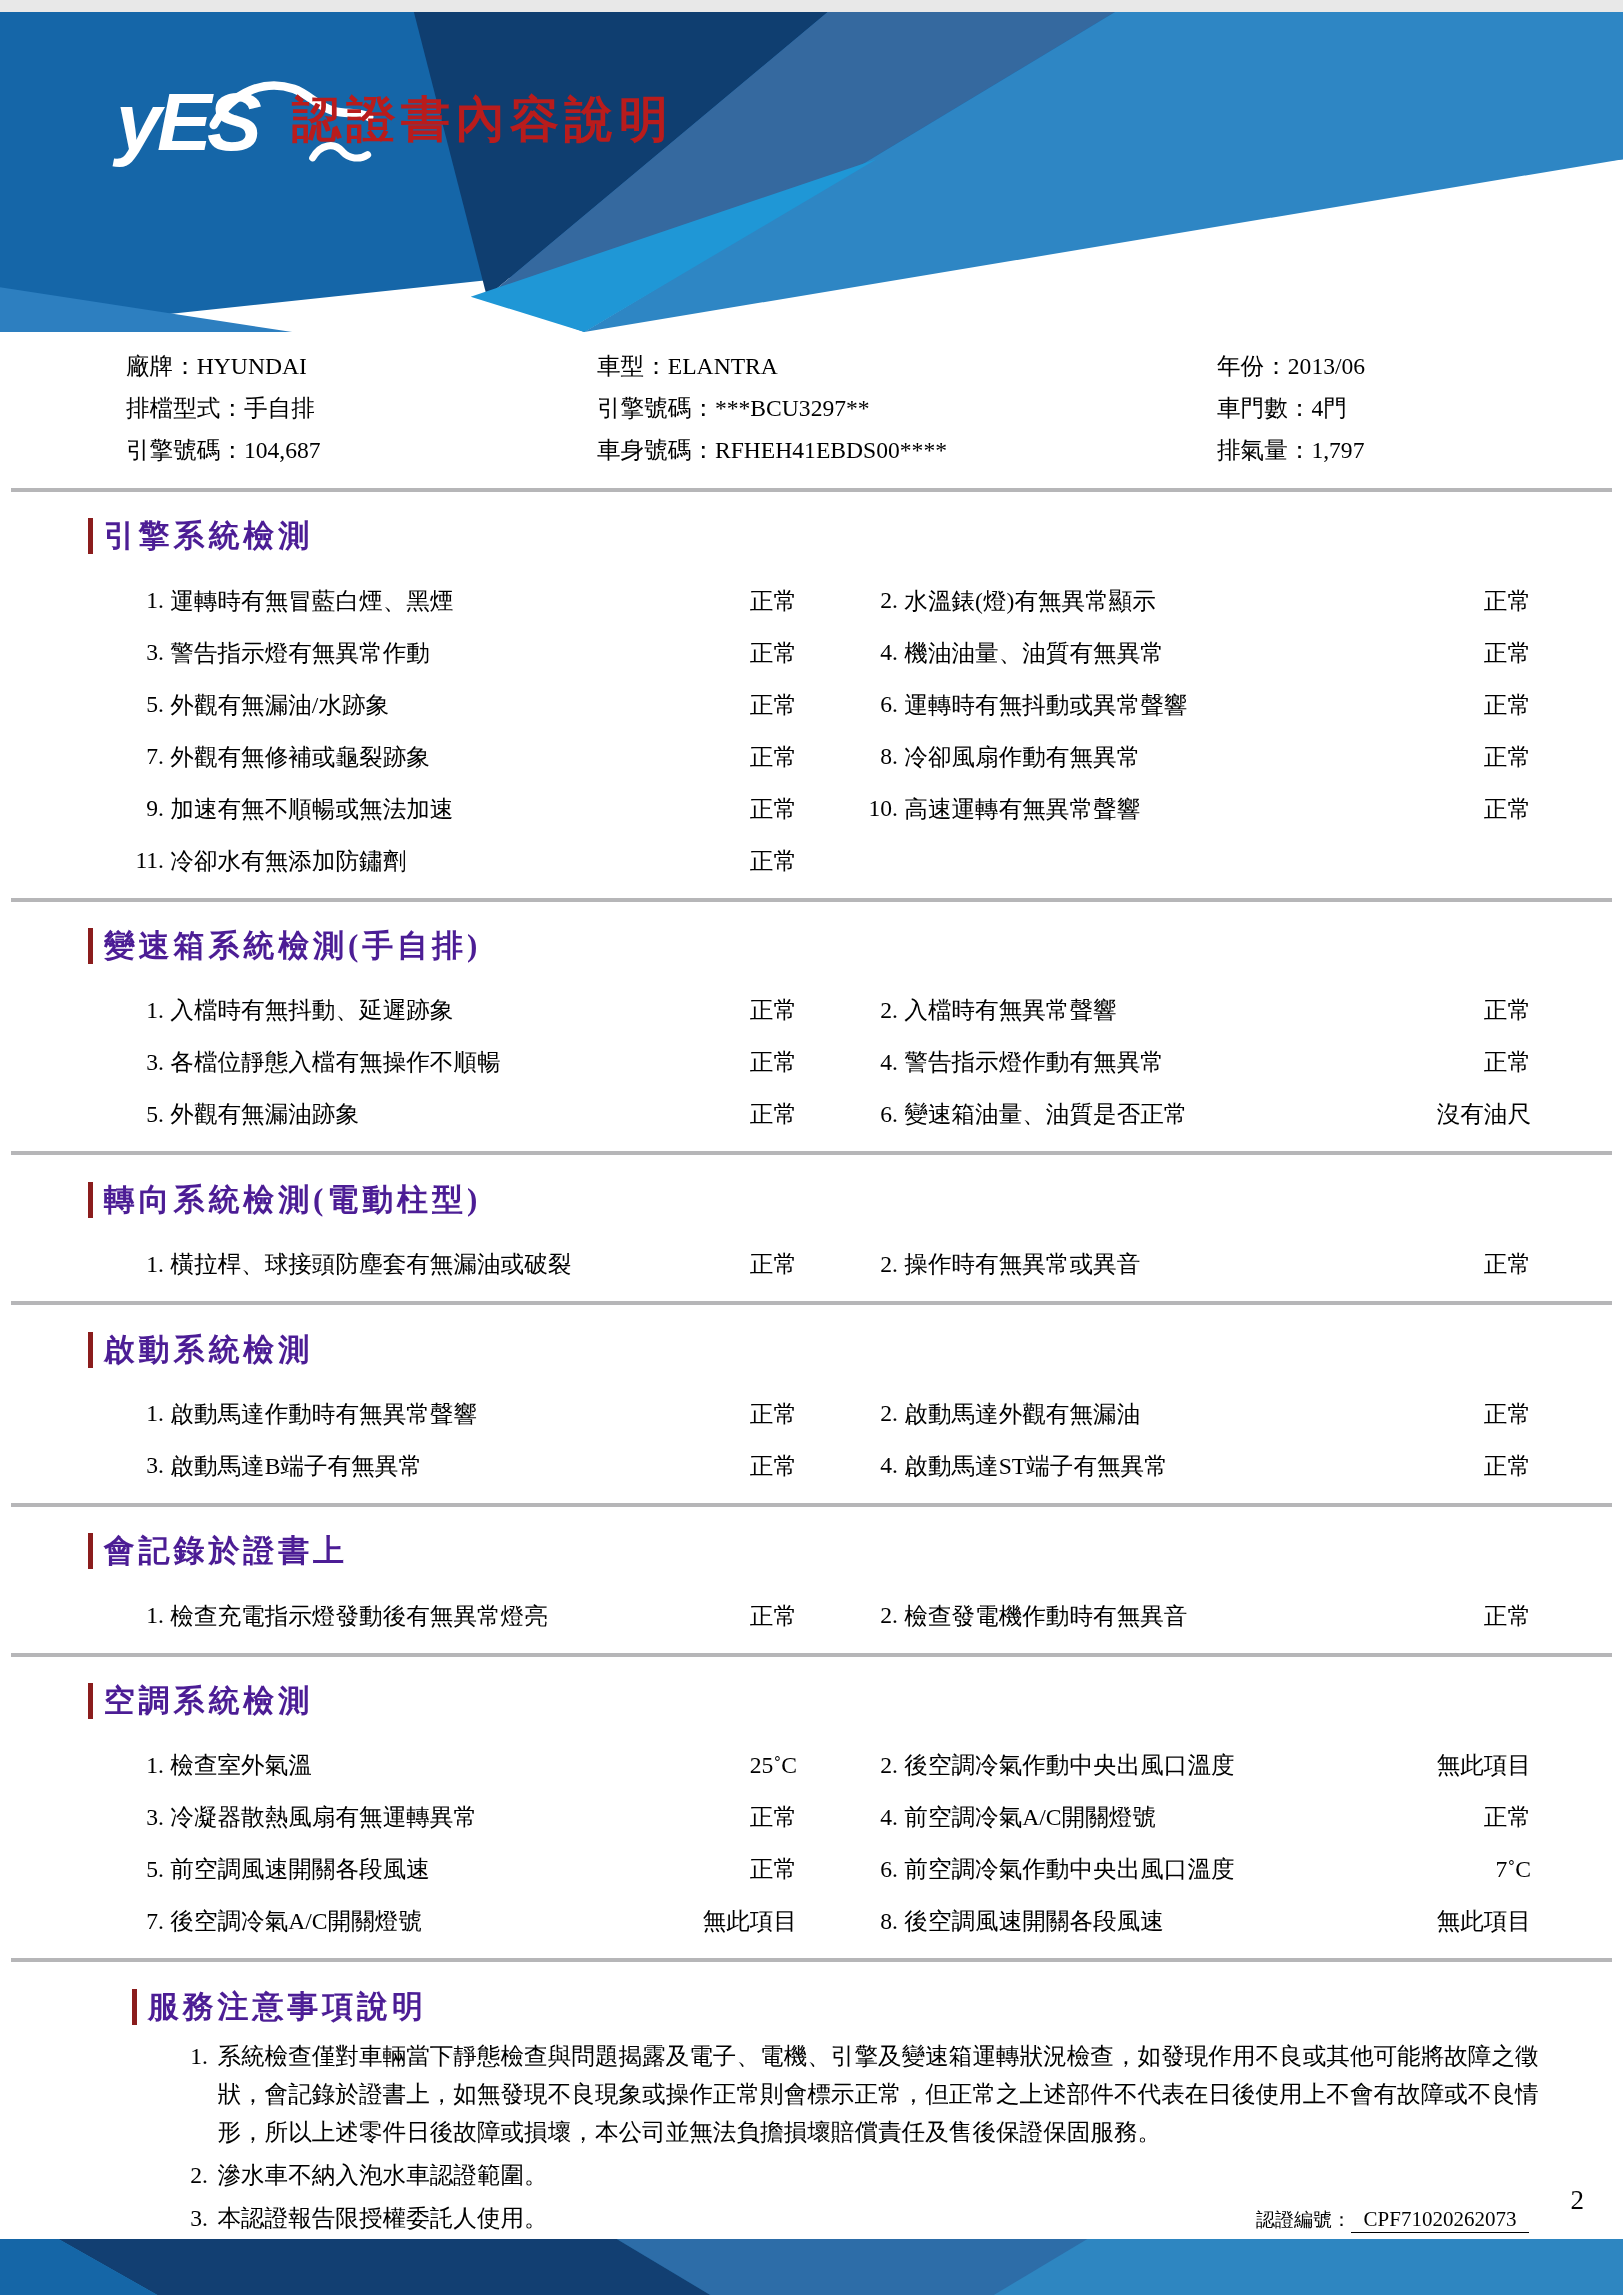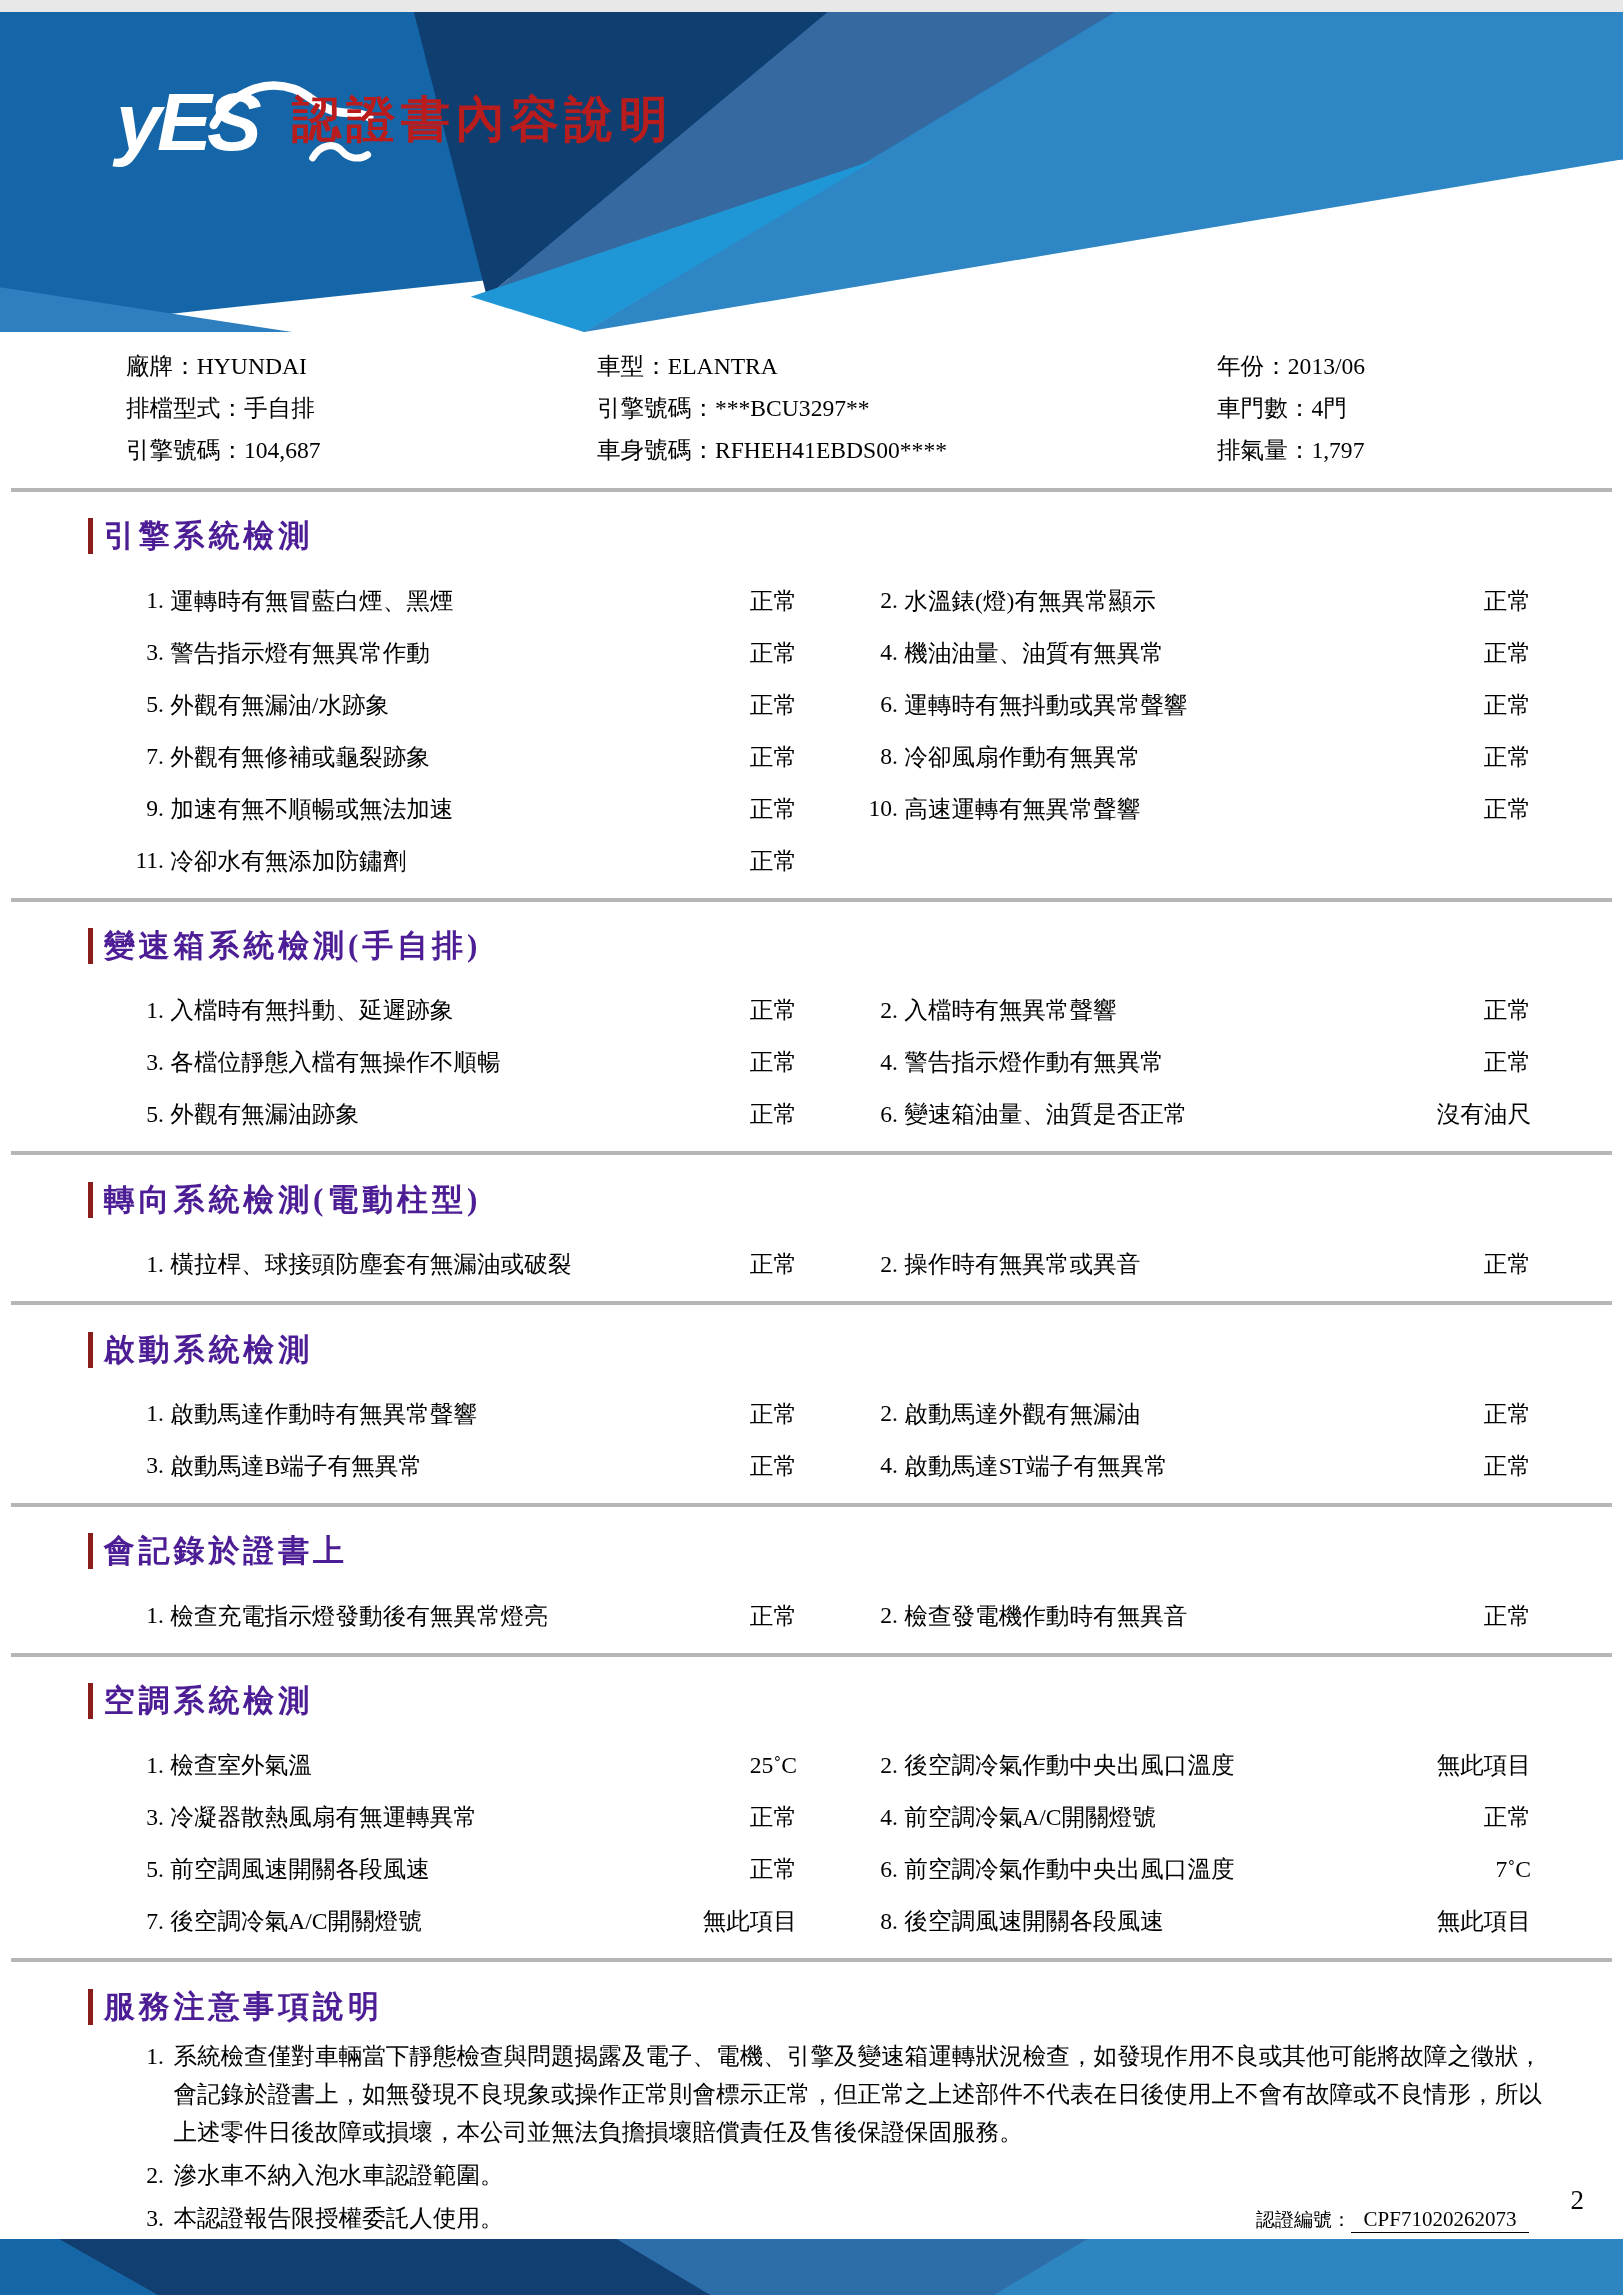--- a/index.html
+++ b/index.html
@@ -50,21 +50,21 @@
   .items {
     display:grid; grid-template-columns:1fr 1fr; column-gap:55px;
     grid-auto-rows:52px; padding:7.9px 92px 4.7px 118px; font-size:23.6px;
   }
   .item { display:flex; align-items:center; min-width:0; }
   .no  { width:46px; text-align:right; padding-right:6.3px; flex:none; }
   .lbl { white-space:nowrap; }
   .val { margin-left:auto; white-space:nowrap; }
 
   
-  .notes { padding-bottom:7.9px; }
+  .notes { padding-bottom:7.9px;padding-left:44px; }
   .note-row { display:flex; padding:0 47px 0 118px; font-size:23.6px; line-height:38px; margin-top:4.7px; }
   .note-no { width:46px; text-align:right; padding-right:9.4px; flex:none; }
   .note-text { max-width:1382px; }
   .cert { margin-left:auto; align-self:flex-end; white-space:nowrap; padding-right:47px; }
   .cert-label { font-size:19px; }
   .cert-number { font-size:21px; border-bottom:1.6px solid #000; padding:0 12.6px 1.6px 12.6px; }
 
   
   .page-number { position:absolute; right:39px; bottom:91px; font-size:27px; }
   .footer { position:absolute; left:0; bottom:0; width:100%; height:68px; }

